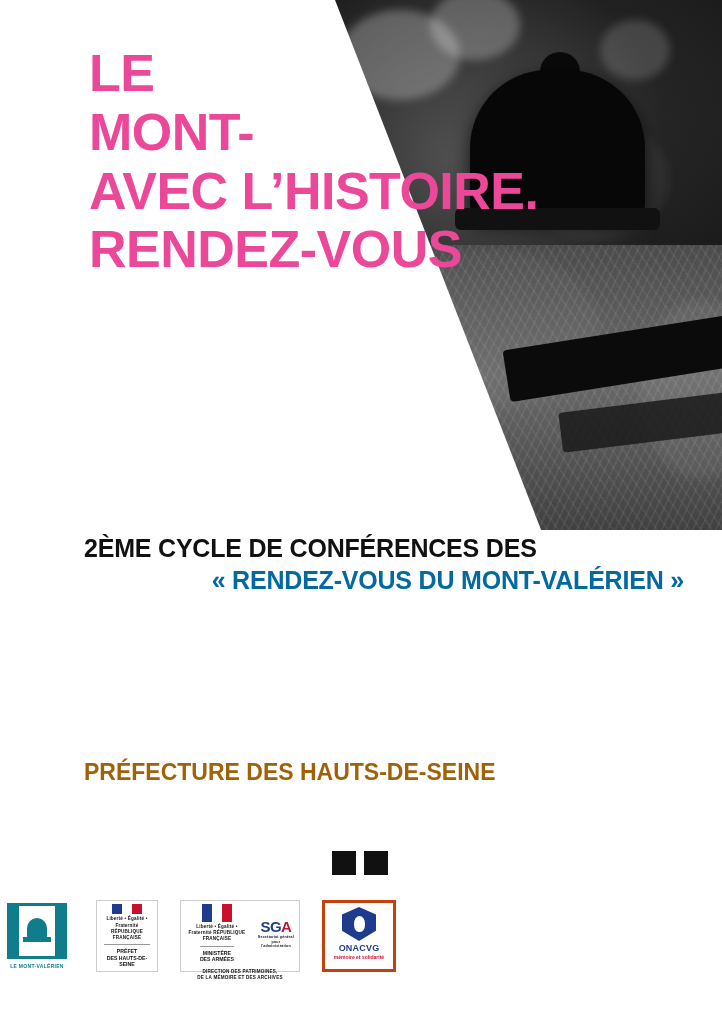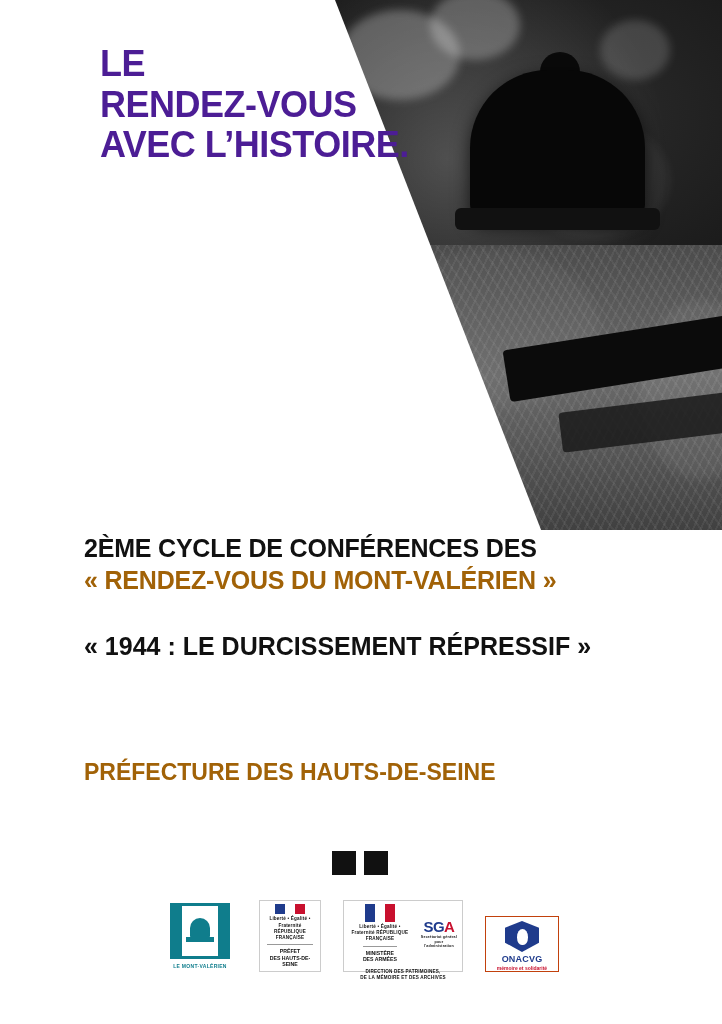--- a/index.html
+++ b/index.html
@@ -124,45 +124,45 @@
     width: 722px;
     height: 540px;
     background: #ffffff;
     clip-path: polygon(0 0, 335px 0, 545px 540px, 0 540px);
     pointer-events: none;
   }
 
   
   .headline {
     position: absolute;
-    left: 100px;
+    left: 89px;
     top: 44px;
     width: 520px;
-    color: #4c1d95;
-    font-weight: bold;
-    font-size: 36px;
+    color: #ec4899;
+    font-weight: bold;
+    font-size: 52px;
     line-height: 1.13;
     letter-spacing: -0.5px;
     text-transform: uppercase;
   }
   .headline .ln { display: block; white-space: nowrap; }
 
   
   .sub1 {
     position: absolute;
     left: 84px;
     top: 532px;
     width: 600px;
     font-weight: bold;
     font-size: 25px;
     line-height: 1.28;
     color: #111111;
     letter-spacing: -0.2px;
   }
-  .sub1 .teal { color: #a16207; display: block; }
+  .sub1 .teal { color: #0369a1; display: block; text-align: right; }
 
   .sub2 {
     position: absolute;
     left: 84px;
     top: 630px;
     width: 600px;
     font-weight: bold;
     font-size: 25px;
     line-height: 1.32;
     color: #111111;
@@ -196,21 +196,20 @@
     background: #111111;
   }
 
   
   .logos {
     position: absolute;
     left: 0;
     top: 900px;
     width: 722px;
     display: flex;
-    justify-content: center;
     align-items: flex-end;
     gap: 22px;
   }
   .logo {
     background: #ffffff;
     display: flex;
     flex-direction: column;
     align-items: center;
     justify-content: center;
   }
@@ -316,22 +315,22 @@
   .sga .accent { color: #c8102e; }
   .logo-row-inner {
     display: flex;
     align-items: center;
     gap: 8px;
   }
 
   
   .logo-onac {
     width: 74px;
-    height: 56px;
-    border: 1px solid #c2410c;
+    height: 72px;
+    border: 3px solid #c2410c;
     justify-content: flex-start;
     padding-top: 4px;
     box-sizing: border-box;
   }
   .onac-badge {
     width: 34px;
     height: 34px;
     background: #1f3b8c;
     clip-path: polygon(50% 0, 100% 22%, 100% 70%, 50% 100%, 0 70%, 0 22%);
     position: relative;
@@ -377,31 +376,31 @@
       <div class="bell"></div>
       <div class="bell-base"></div>
       <div class="slab"></div>
       <div class="slab2"></div>
     </div>
   </div>
   <div class="diag-mask"></div>
 
   <div class="headline">
     <span class="ln">LE</span>
+    <span class="ln">MONT-</span>
+    <span class="ln">AVEC L’HISTOIRE.</span>
     <span class="ln">RENDEZ-VOUS</span>
-    <span class="ln">AVEC L’HISTOIRE.</span>
   </div>
 
   <div class="sub1">
     <span>2ÈME CYCLE DE CONFÉRENCES DES</span>
     <span class="teal">« RENDEZ-VOUS DU MONT-VALÉRIEN »</span>
   </div>
 
   <div class="sub2">
-    <span class="line">« 1944 : LE DURCISSEMENT RÉPRESSIF »</span>
   </div>
 
   <div class="venue">
     <span class="line">PRÉFECTURE DES HAUTS-DE-SEINE</span>
   </div>
 
   <div class="squares">
     <div class="sq"></div>
     <div class="sq"></div>
   </div>

